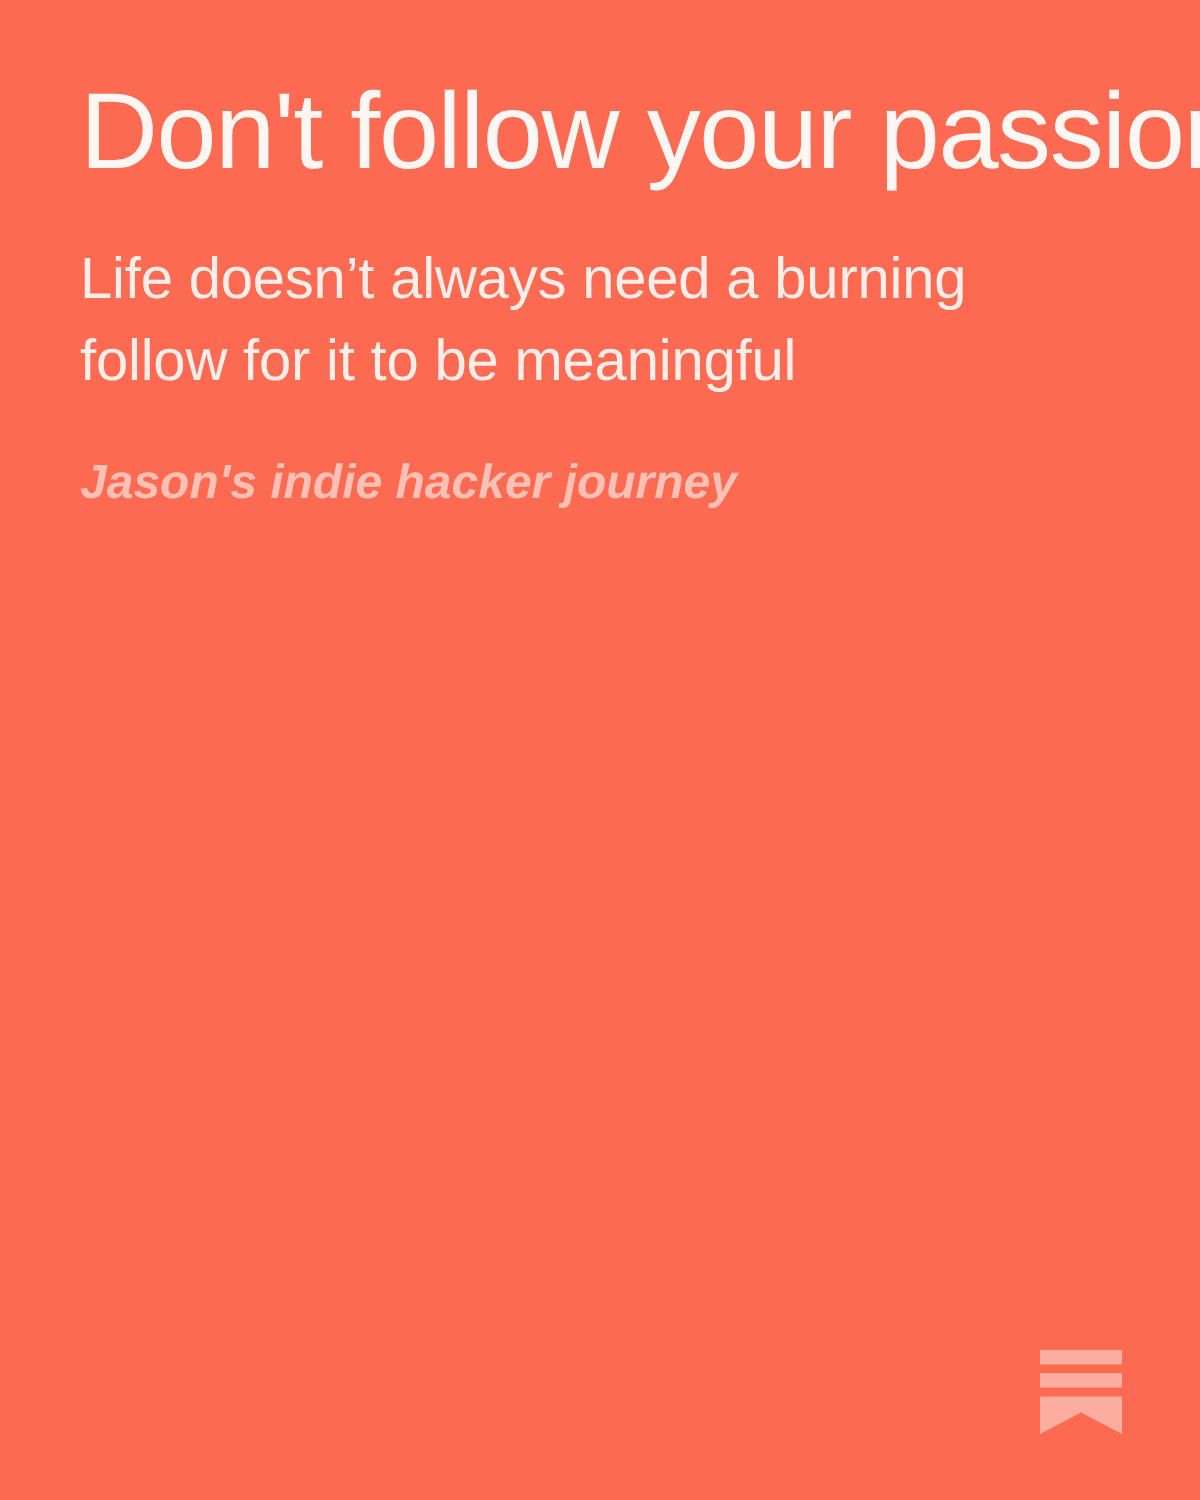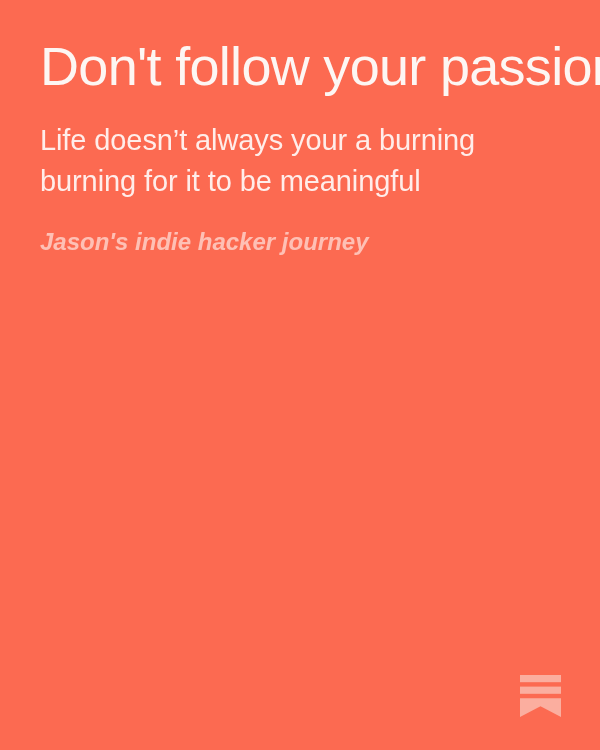--- a/index.html
+++ b/index.html
@@ -91,23 +91,23 @@
 </head>
 <body>
 
 <div class="card">
 
   <div class="content">
 
     <h1 class="headline">Don't follow your passion</h1>
 
     <p class="subhead">
-      <span>Life doesn’t always your a burning</span>
+      <span>Life doesn’t always need a burning</span>
       <br>
-      <span>burning for it to be meaningful</span>
+      <span>follow for it to be meaningful</span>
     </p>
 
     <p class="byline">Jason's indie hacker journey</p>
 
   </div>
 
   <div class="brand-logo">
     <svg viewBox="0 0 41 42" xmlns="http://www.w3.org/2000/svg" aria-hidden="true">
       <rect x="0" y="0" width="41" height="7.2" fill="#fbae9f"></rect>
       <rect x="0" y="11.6" width="41" height="7.2" fill="#fbae9f"></rect>

